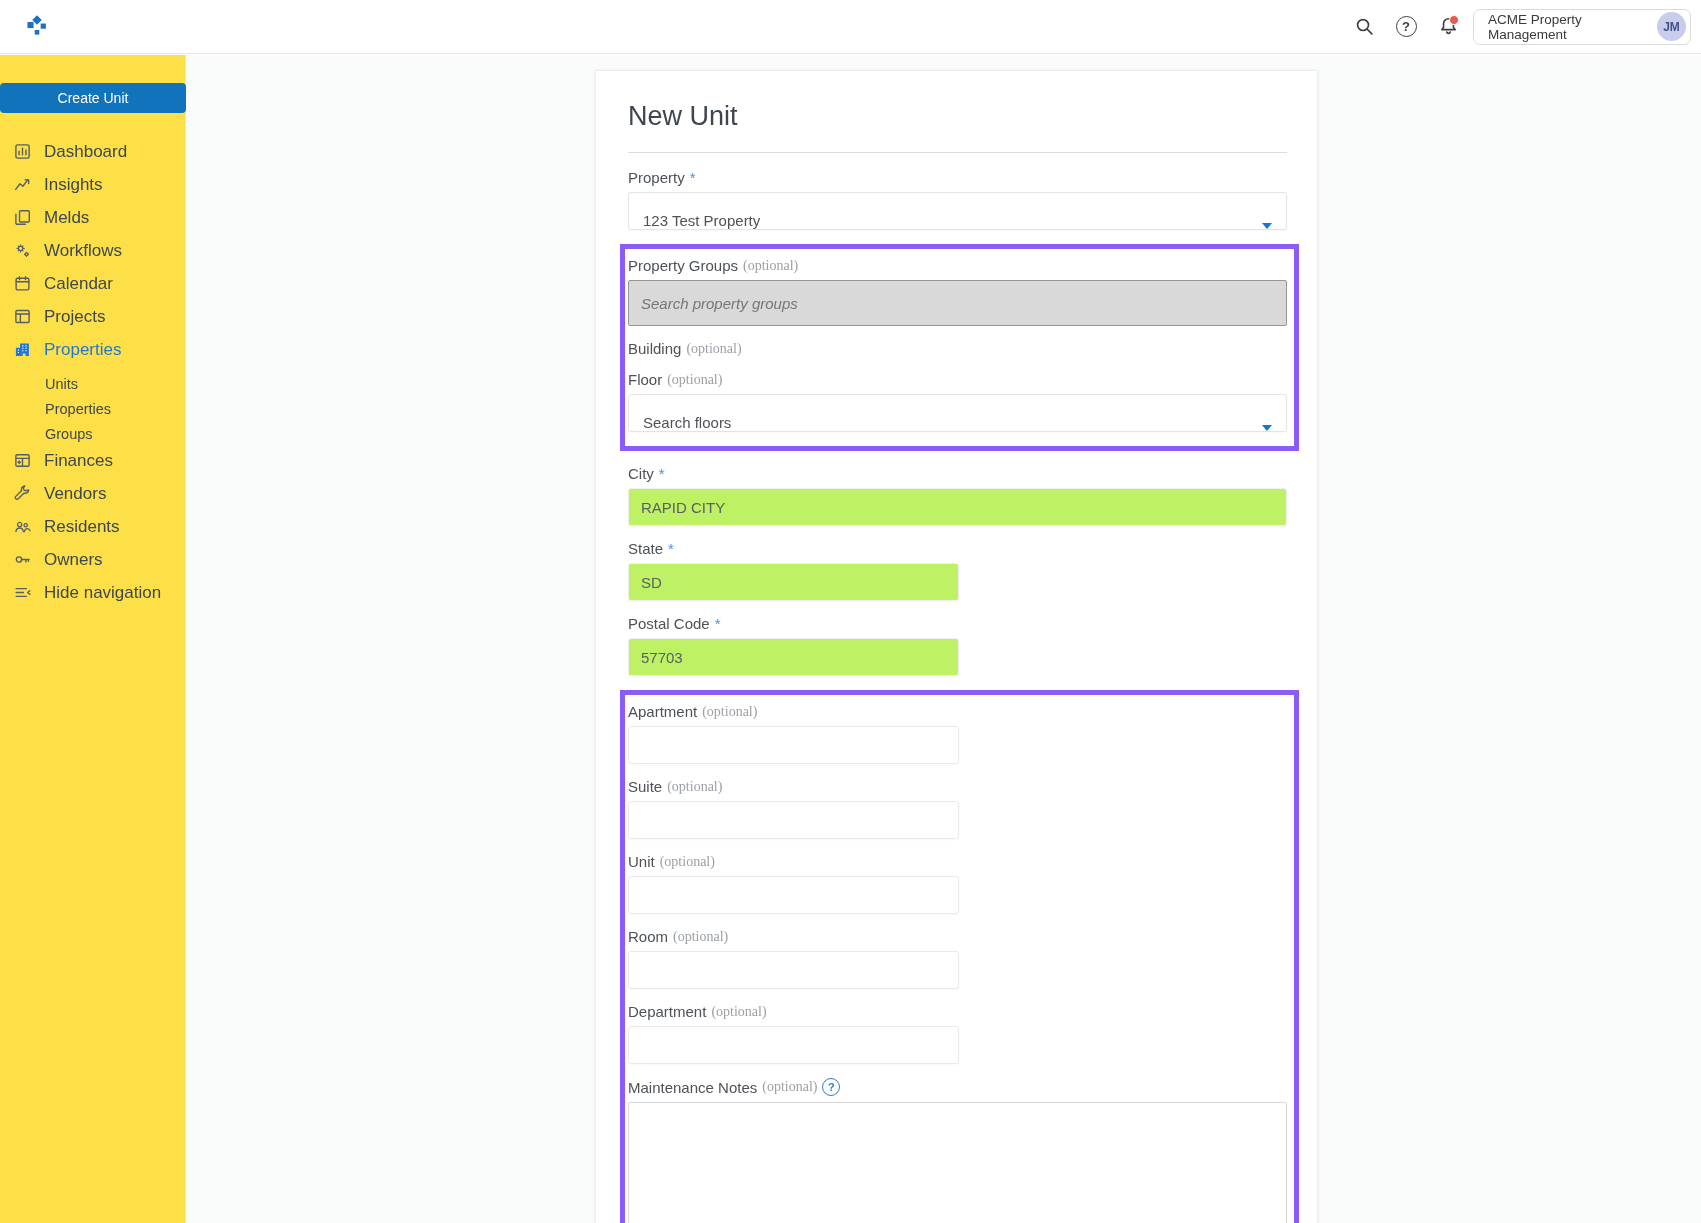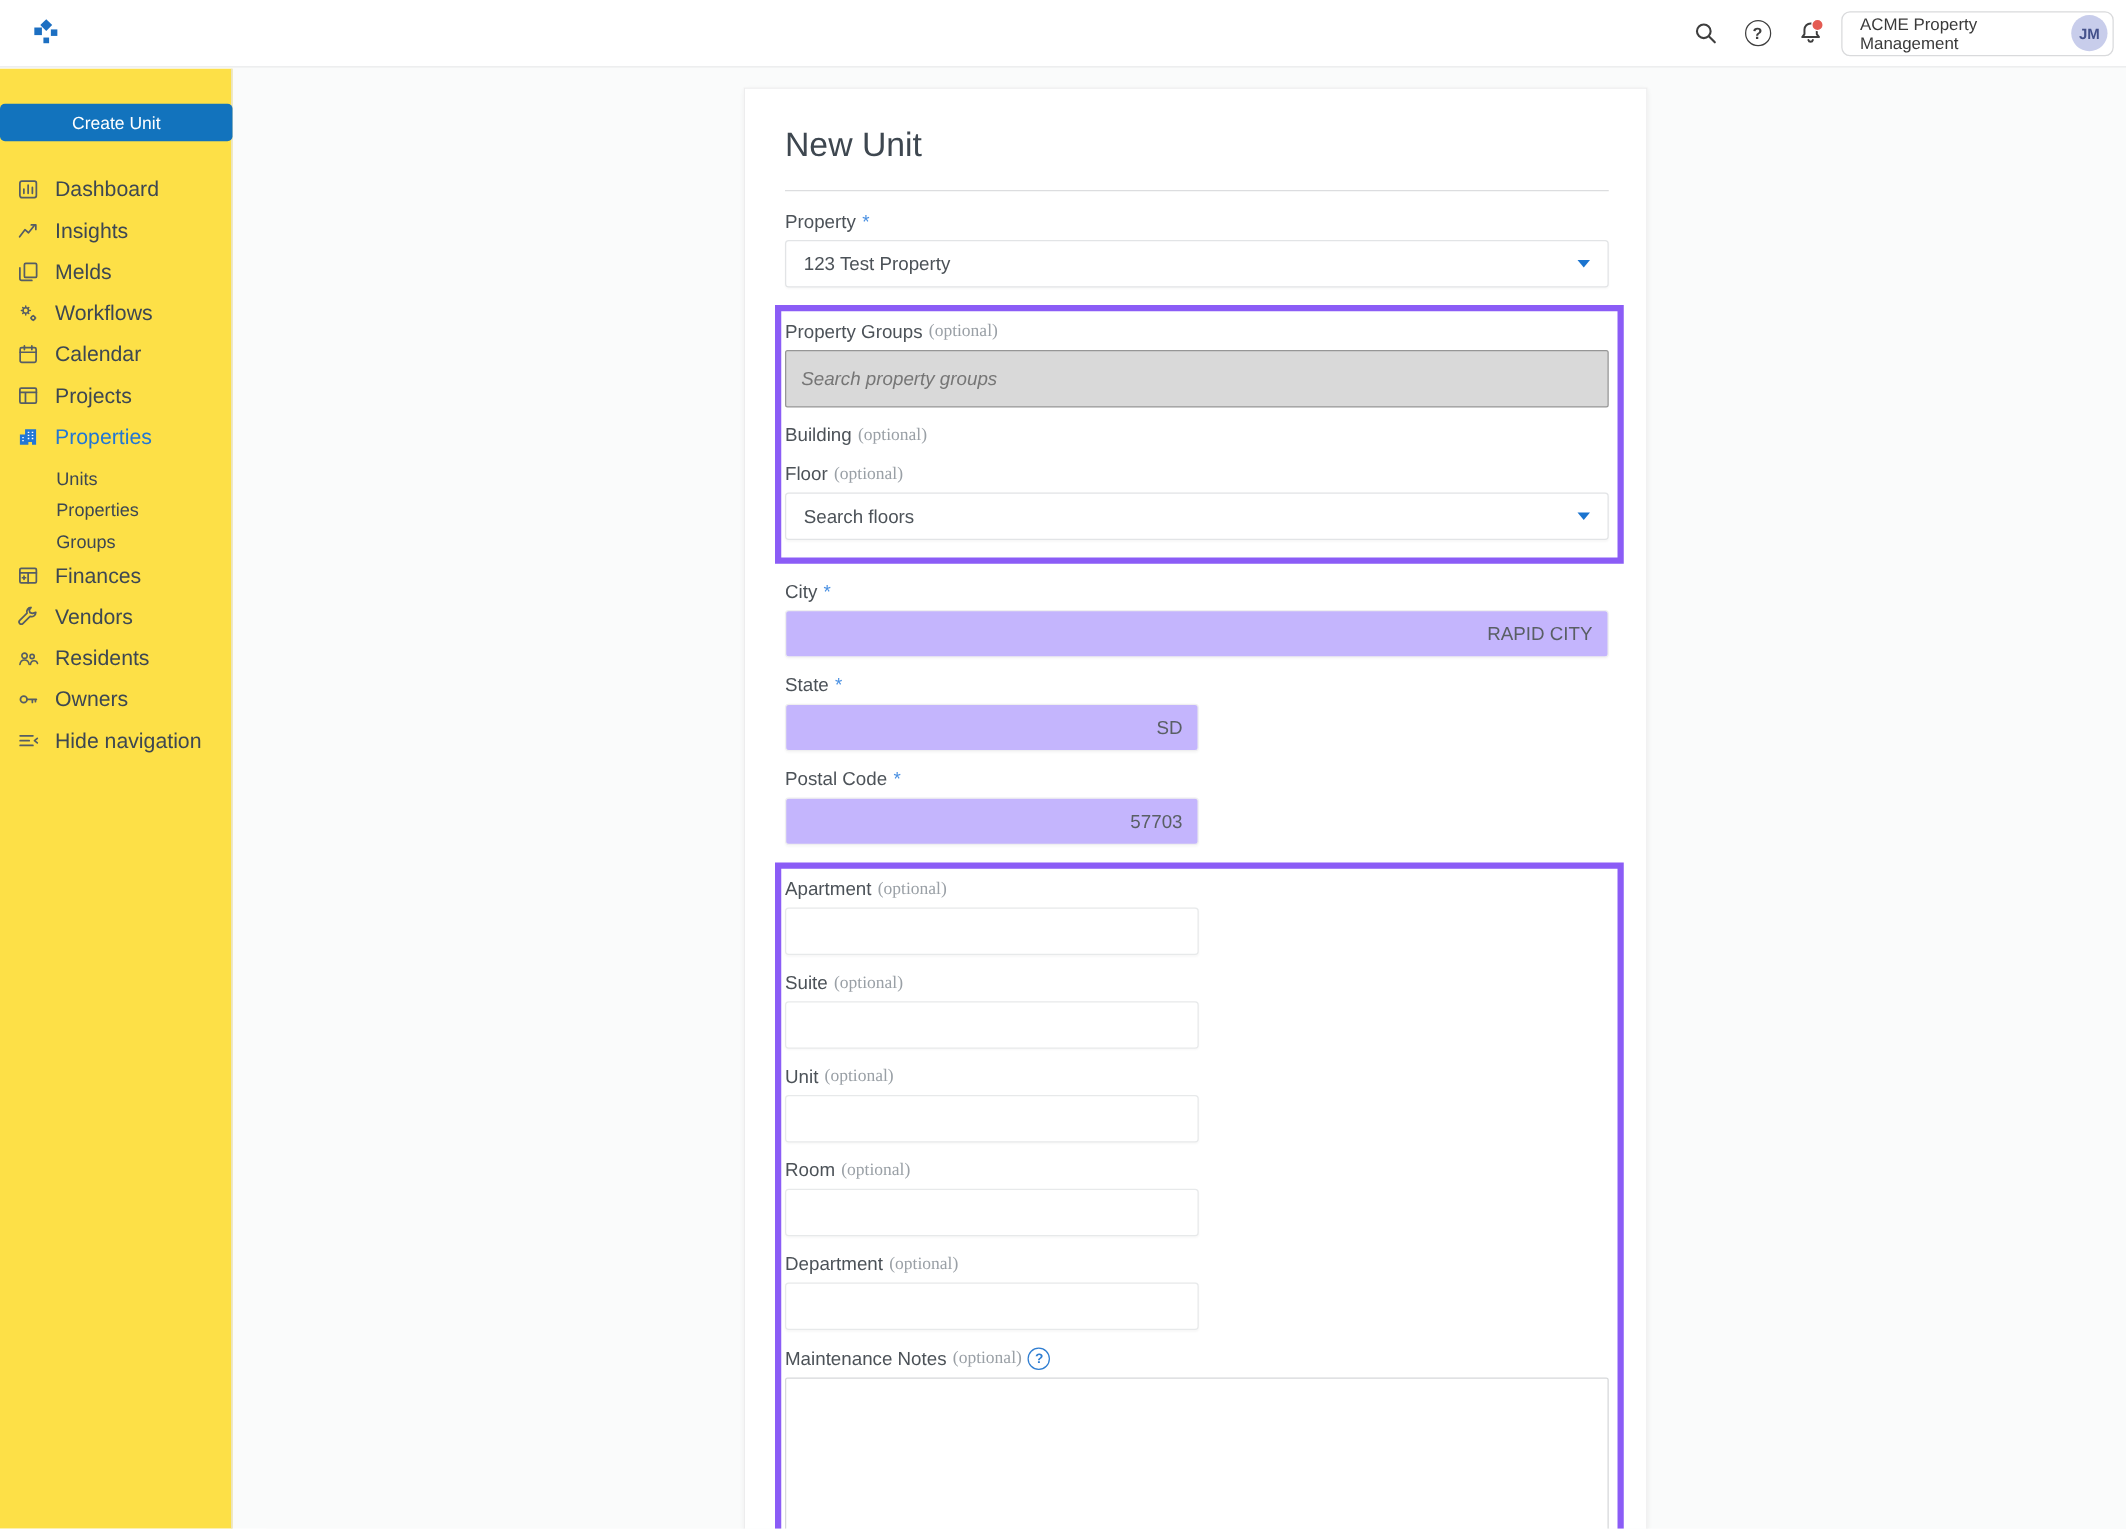--- a/index.html
+++ b/index.html
@@ -36,27 +36,27 @@
   .card{position:absolute;left:382px;top:15px;width:723px;bottom:-2px;background:#fff;border:1px solid #ededee;
     box-shadow:0 1px 4px rgba(0,0,0,.07);box-sizing:border-box;padding:24px 30px 0 32px;}
   .card h1{font-size:27px;font-weight:400;color:#3e4750;margin:6px 0 20px;}
   .title-divider{border:none;border-top:1px solid #dcdddf;margin:0 0 16px;}
 
   .fg{margin-bottom:14px;}
   .flabel{font-size:15px;color:#4c5258;margin-bottom:6px;display:flex;align-items:center;gap:5px;}
   .opt{color:#9aa0a6;font-size:14px;font-family:Liberation Serif, serif;}
   .req{color:#4a90e2;}
   .select{height:38px;box-sizing:border-box;border:1px solid #e2e4e6;border-radius:3px;background:#fff;display:flex;
-    align-items:center;justify-content:space-between;padding:16px 14px;font-size:15px;color:#4c5258;cursor:pointer;
+    align-items:flex-end;justify-content:space-between;padding:0 14px;font-size:15px;color:#4c5258;cursor:pointer;
     box-shadow:0 1px 2px rgba(0,0,0,.03);}
   .caret{width:0;height:0;border-left:5px solid transparent;border-right:5px solid transparent;border-top:6px solid #1b74cf;}
   .ti{height:38px;box-sizing:border-box;border:1px solid #e7e9ea;border-radius:3px;background:#fff;padding:0 12px;
     font-size:15px;color:#4c5258;font-family:inherit;display:block;width:100%;box-shadow:0 1px 2px rgba(0,0,0,.03);}
   .narrow{width:331px;}
-  .ro{background:#c4b5fd;border-color:#efeff0;color:#595f64;text-align:right;}
+  .ro{background:#bef264;border-color:#efeff0;color:#595f64;}
   .pg-input{height:46px;background:#d9d9d9;border:1px solid #969696;border-radius:2px;width:100%;box-sizing:border-box;
     padding:0 12px;font-size:15px;font-style:italic;font-family:inherit;color:#6e6e6e;}
   .pg-input::placeholder{color:#767676;font-style:italic;opacity:1;}
   .notes-wrap{position:relative;}
   .notes{width:100%;height:148px;border:1px solid #d6d8da;border-radius:2px;resize:none;box-sizing:border-box;
     font-family:inherit;font-size:15px;color:#4c5258;padding:10px 12px;display:block;}
 
   .redbox{border:5px solid #8b5cf6;margin:2px -12px 14px -8px;padding:8px 7px 4px 3px;}
   .redbox .fg:last-child{margin-bottom:10px;}
   svg.ic{fill:none;stroke:currentColor;stroke-width:1.3;stroke-linecap:round;stroke-linejoin:round;}

